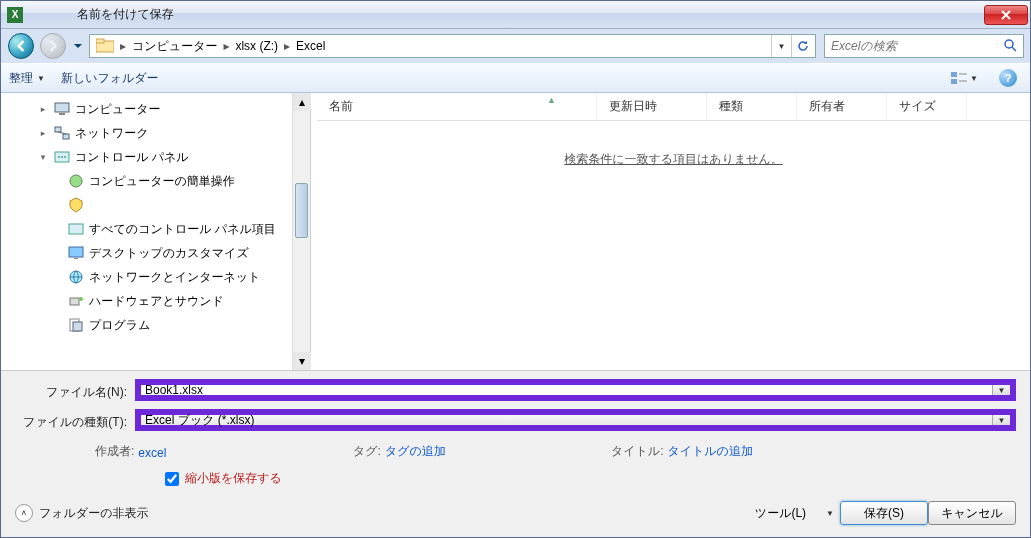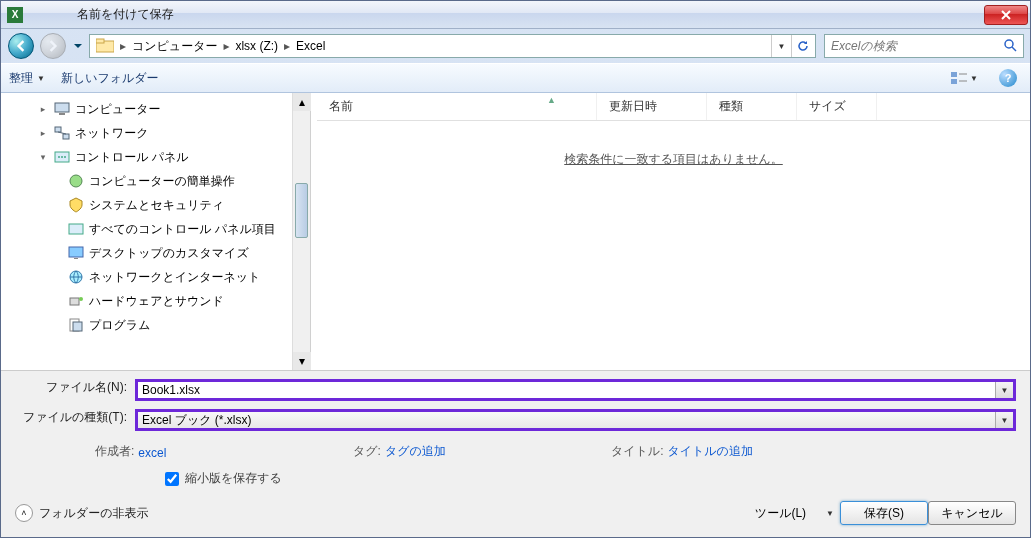--- a/index.html
+++ b/index.html
@@ -60,34 +60,34 @@
 .headers .col { padding: 0 12px; border-right: 1px solid #f0f0f0; height: 100%; display: flex; align-items: center; }
 .headers .c-name { flex: 0 0 280px; position: relative; }
 .headers .c-name .sort { margin-left: auto; color: #6a8; font-size: 9px; position: absolute; right: 40px; top: 2px; }
 .headers .c-date { flex: 0 0 110px; }
 .headers .c-type { flex: 0 0 90px; }
 .headers .c-owner { flex: 0 0 90px; }
 .headers .c-size { flex: 0 0 80px; }
 .empty-msg { text-align: center; color: #555; padding: 30px 0; text-decoration: underline; }
 
 .bottom { background: #f0f0f0; border-top: 1px solid #ccc; padding: 8px 14px 12px 14px; }
-.form-row { display: flex; align-items: flex-start; margin-bottom: 8px; }
+.form-row { display: flex; align-items: flex-end; margin-bottom: 8px; }
 .form-row .lbl { width: 120px; text-align: right; padding-right: 8px; color: #222; }
-.form-row .combo { flex: 1; height: 22px; border: 3px solid #6d28d9; background: #fff; display: flex; align-items: center; padding: 0 4px; position: relative; }
+.form-row .combo { flex: 1; height: 22px; border: 6px solid #6d28d9; background: #fff; display: flex; align-items: center; padding: 0 4px; position: relative; }
 .form-row .combo .dd { position: absolute; right: 0; top: 0; bottom: 0; width: 18px; background: linear-gradient(to bottom, #f4f4f4, #ddd); border-left: 1px solid #aaa; display: flex; align-items: center; justify-content: center; }
 .form-row .combo.type { background: linear-gradient(to bottom, #f8f8f8, #e8e8e8); }
 
 .meta-row { display: flex; align-items: center; padding: 4px 0 4px 80px; gap: 8px; }
 .meta-row .mlbl { color: #555; margin-right: 4px; }
 .meta-row .link { color: #0b57d0; cursor: pointer; }
 .meta-row .group { display: flex; align-items: flex-end; width: 250px; }
 
 .checkbox-row { display: flex; align-items: center; padding: 6px 0 6px 150px; gap: 6px; }
 .checkbox-row input { width: 14px; height: 14px; }
-.checkbox-row label { color: #404040; }
+.checkbox-row label { color: #b91c1c; }
 
 .footer { display: flex; align-items: center; padding: 8px 0 0 0; }
 .footer .expand { display: flex; align-items: center; gap: 6px; cursor: pointer; color: #222; }
 .footer .expand .circ { width: 18px; height: 18px; border-radius: 50%; border: 1px solid #999; background: #fff; display: flex; align-items: center; justify-content: center; font-size: 9px; }
 .footer .spacer { flex: 1; }
 .footer .btn { min-width: 88px; height: 24px; background: linear-gradient(to bottom, #fff, #e4e4e4); border: 1px solid #888; border-radius: 3px; display: flex; align-items: center; justify-content: center; cursor: pointer; margin-left: 0; }
 .footer .btn.primary { border: 1px solid #3a8fd8; box-shadow: 0 0 3px #7ac; }
 .footer .toolsbtn { display: flex; align-items: center; gap: 20px; cursor: pointer; padding: 0 6px; }
 
 .ico svg { width: 16px; height: 16px; }
@@ -230,21 +230,20 @@
             </span>
             <span>コンピューターの簡単操作</span>
           </div>
           <div class="row lvl2">
             <span class="exp"></span>
             <span class="ico">
               <svg viewBox="0 0 16 16">
                 <path d="M8 1 L14 4 V8 C14 12 8 15 8 15 C8 15 2 12 2 8 V4 Z" fill="#fd6" stroke="#a82"></path>
               </svg>
             </span>
-            <span>システムとセキュリティ</span>
           </div>
           <div class="row lvl2">
             <span class="exp"></span>
             <span class="ico">
               <svg viewBox="0 0 16 16">
                 <rect x="1" y="3" width="14" height="10" fill="#dbedf9" stroke="#4a8"></rect>
               </svg>
             </span>
             <span>すべてのコントロール パネル項目</span>
           </div>
@@ -297,20 +296,21 @@
     </div>
     <div class="handle"></div>
     <div class="filepane">
       <div class="headers">
         <div class="col c-name">
             <span>名前</span>
             <span class="sort">▲</span>
           </div>
         <div class="col c-date">更新日時</div>
         <div class="col c-type">種類</div>
+        <div class="col c-owner">所有者</div>
         <div class="col c-size">サイズ</div>
       </div>
       <div class="empty-msg">検索条件に一致する項目はありません。</div>
     </div>
   </div>
 
   <div class="bottom">
     <div class="form-row">
       <div class="lbl">ファイル名(N):</div>
       <div class="combo">

